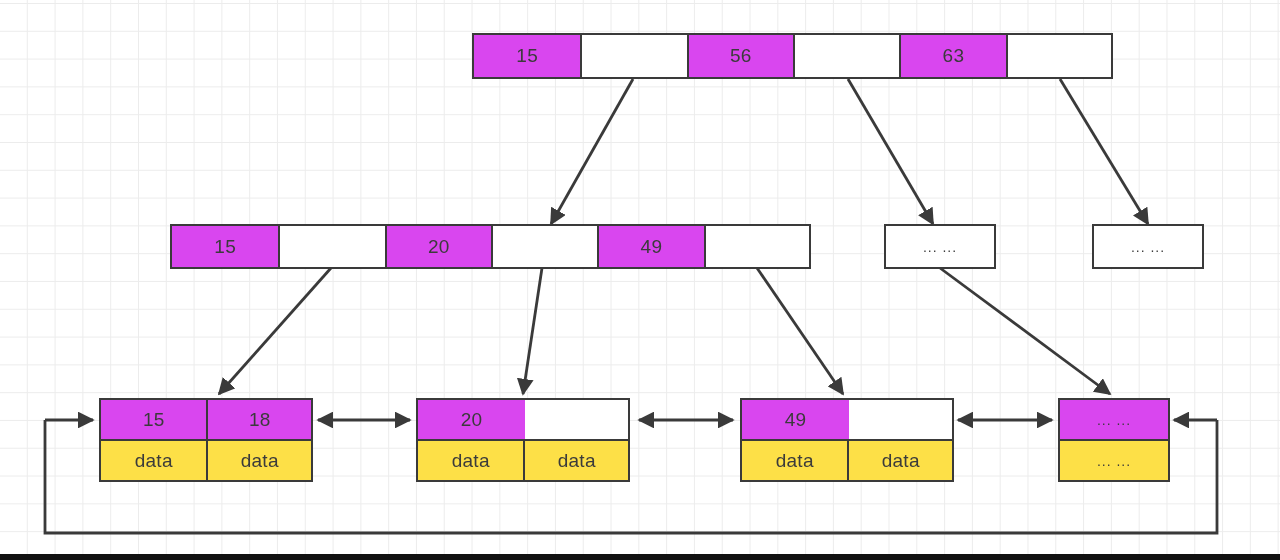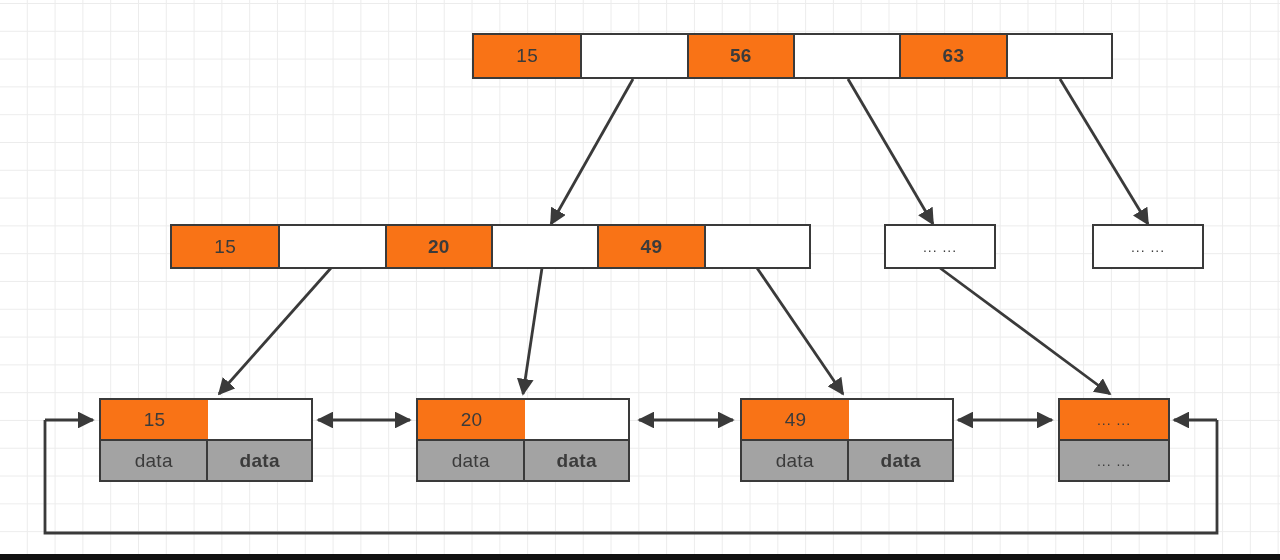--- a/index.html
+++ b/index.html
@@ -70,30 +70,29 @@
     align-items: center;
     justify-content: center;
     box-sizing: border-box;
     font-size: 19px;
     color: #3b3b3b;
     letter-spacing: 0.3px;
     white-space: nowrap;
   }
   .cell + .cell {
     border-left: 2.5px solid #3a3a3a;
-    font-weight: bold;
   }
   .cell.key {
-    background: #f97316;
+    background: #d946ef;
   }
   .cell.empty {
     background: #ffffff;
   }
   .cell.data {
-    background: #a3a3a3;
+    background: #fde047;
   }
   .cell.ell {
     font-size: 14px;
     letter-spacing: 1px;
     color: #3b3b3b;
   }
 </style>
 </head>
 <body>
 
@@ -162,20 +161,21 @@
 
   <div class="node" id="internal-node-3" style="left:1092px; top:224px; width:112px; height:45px;">
     <div class="row">
       <div class="cell empty ell" style="width:100%">... ...</div>
     </div>
   </div>
 
   <div class="node" id="leaf-node-1" style="left:99px; top:398px; width:214px; height:84px;">
     <div class="row">
       <div class="cell key" style="width:107px">15</div>
+      <div class="cell key" style="width:106px">18</div>
     </div>
     <div class="row">
       <div class="cell data" style="width:107px">data</div>
       <div class="cell data" style="width:106px">data</div>
     </div>
   </div>
 
   <div class="node" id="leaf-node-2" style="left:416px; top:398px; width:214px; height:84px;">
     <div class="row">
       <div class="cell key" style="width:107px">20</div>

